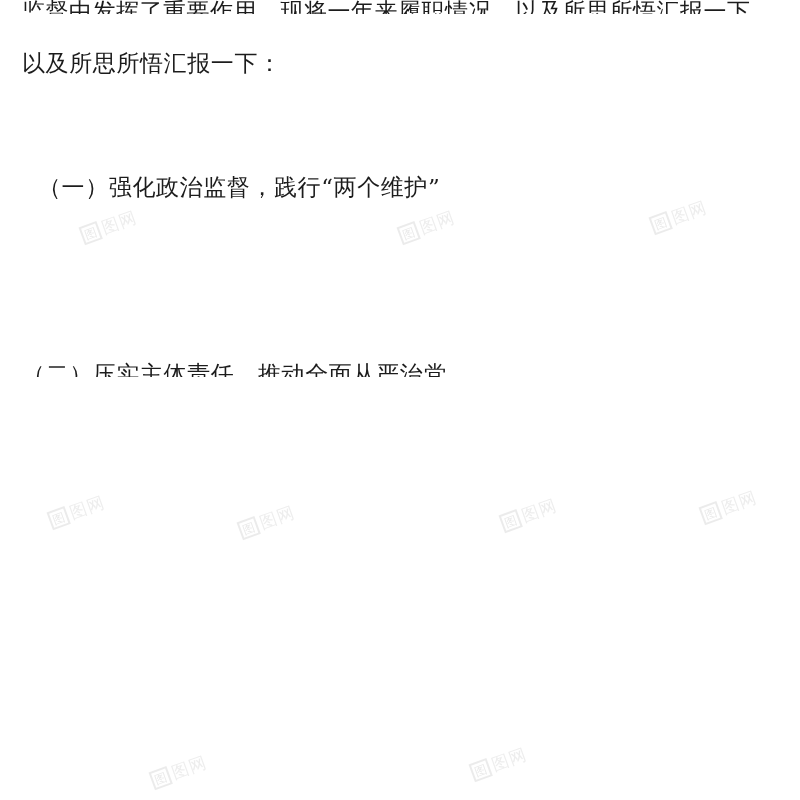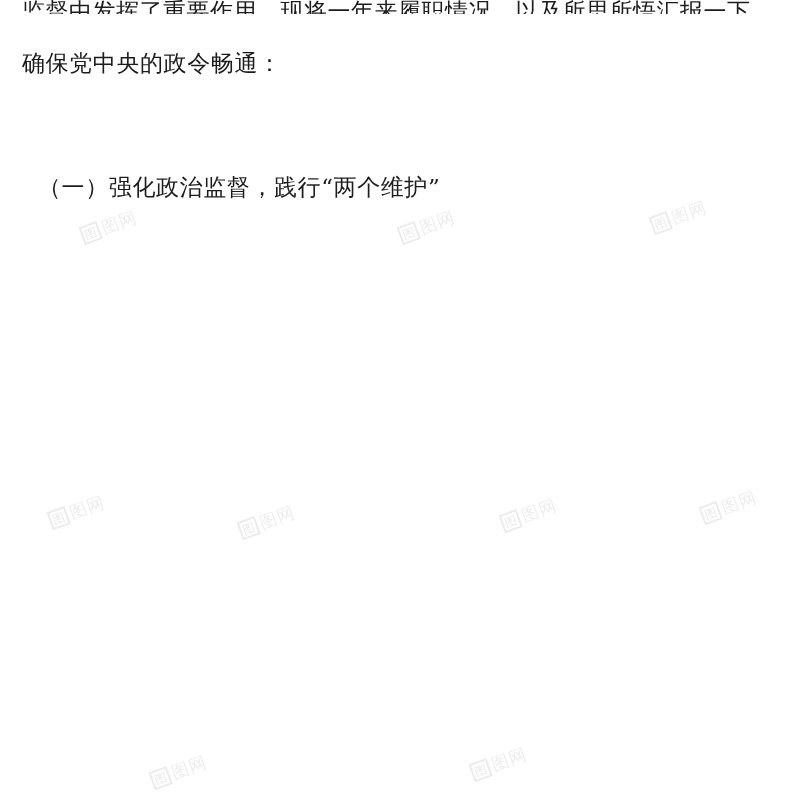--- a/index.html
+++ b/index.html
@@ -142,26 +142,27 @@
       <span class="wm-text">图网</span>
     </div>
   </div>
 
   <div class="doc-body">
 
     <div class="line-clipped">监督中发挥了重要作用。现将一年来履职情况，以及所思所悟汇报一下，现将</div>
 
     <div class="gap-sm"></div>
 
-    <p class="para">确保党中央的政令畅通：</p>
+    <p class="para">以及所思所悟汇报一下：</p>
 
     <div class="gap-md"></div>
 
     <p class="heading">（一）强化政治监督，践行“两个维护”</p>
 
     <div class="gap-lg"></div>
 
 
     <div class="gap-sm"></div>
 
+    <p class="cut-bottom">（二）压实主体责任，推动全面从严治党</p>
 
   </div>
 </div>
 
 </body></html>

